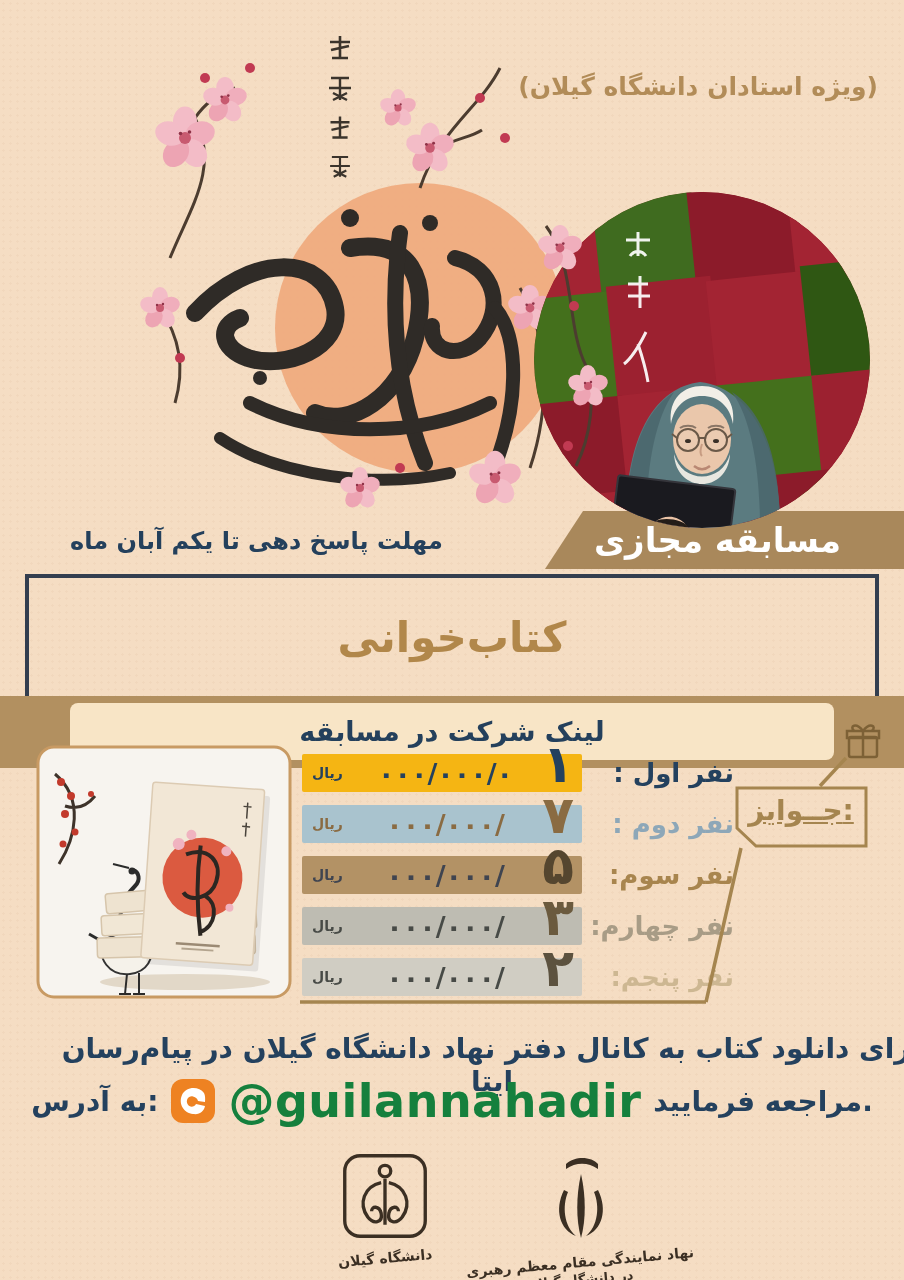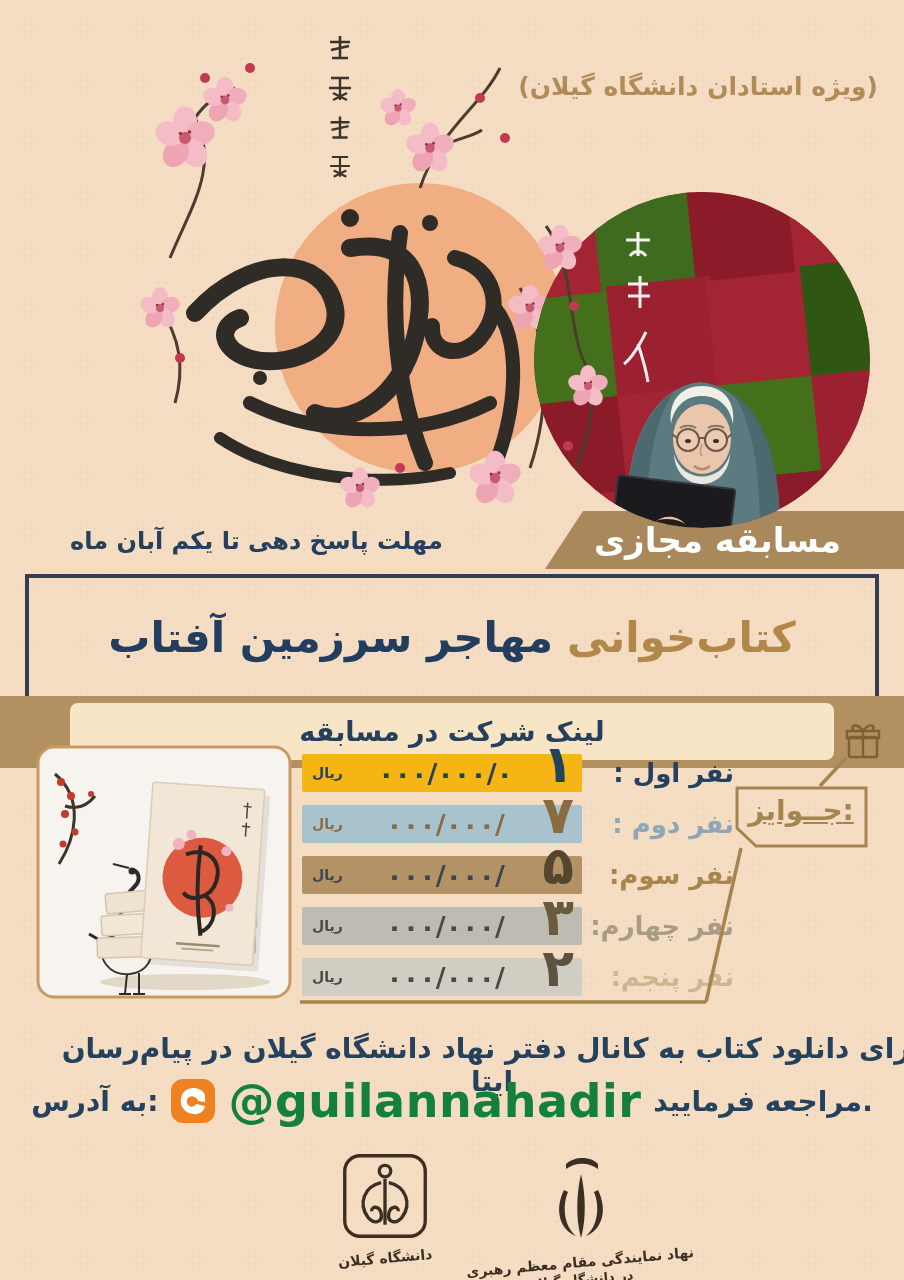--- a/index.html
+++ b/index.html
@@ -222,21 +222,20 @@
   <use href="#blossom" transform="translate(44,62) scale(1.1)"></use>
   <use href="#blossom" transform="translate(72,200)"></use>
   <use href="#bud" transform="translate(58,120)"></use>
   <use href="#bud" transform="translate(52,260)"></use>
 </svg>
 
 <div class="abs deadline">مهلت پاسخ دهی تا یکم آبان ماه</div>
 
 <div class="abs title-box">
   <span class="title-part1">کتاب‌خوانی</span>
-  <span class="title-part2">مهاجر سرزمین آفتاب</span>
 </div>
 
 <div class="abs linkbar">
   <div class="linkbar-panel">
     <span class="link-label">لینک شرکت در مسابقه</span>
   </div>
 </div>
 
 <svg class="abs gift" width="38" height="42" viewBox="0 0 38 42">
   <g stroke="#7d6136" stroke-width="2.5" fill="none">

